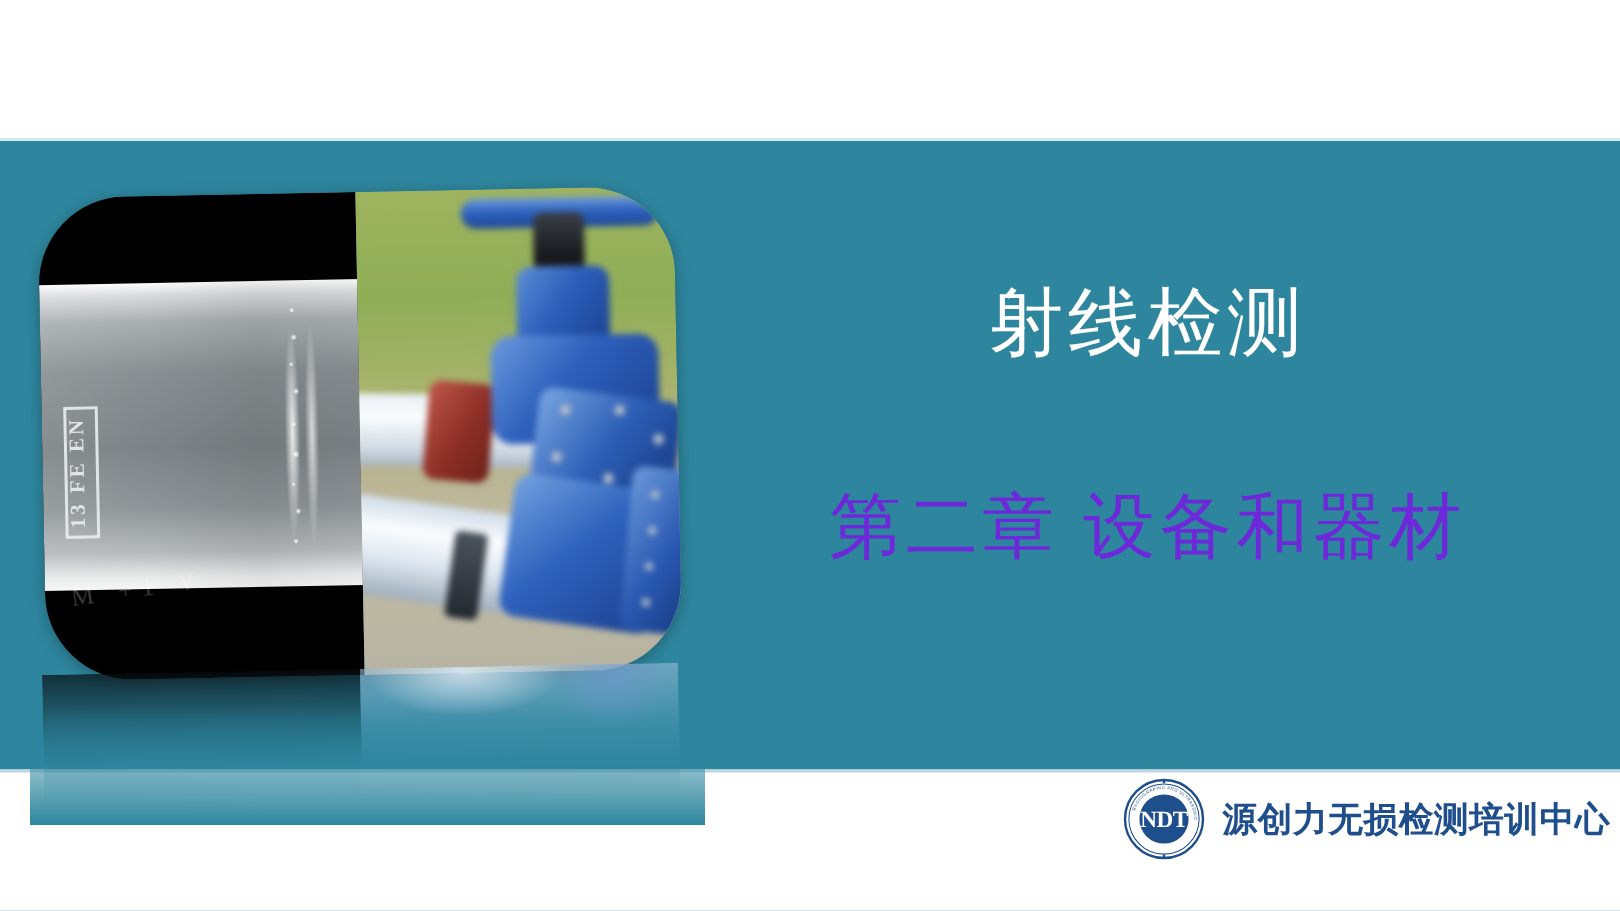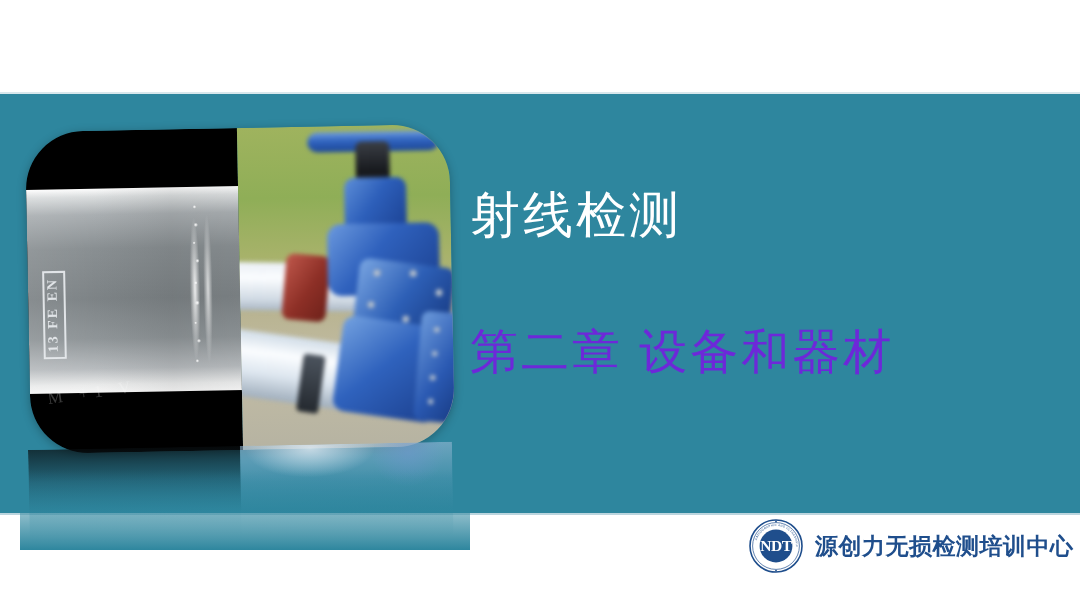--- a/index.html
+++ b/index.html
@@ -353,20 +353,21 @@
     background: linear-gradient(to bottom, rgba(46,134,158,0) 0%, rgba(46,134,158,0.55) 55%, #2E869E 100%);
     pointer-events: none;
   }
 
   
   #title-block {
     position: absolute;
     left: 470px;
     top: 190px;
     width: 590px;
+    text-align: center;
   }
   #main-title {
     color: #ffffff;
     font-size: 50px;
     line-height: 1;
     letter-spacing: 3px;
     font-weight: 400;
     white-space: nowrap;
   }
   #subtitle {

